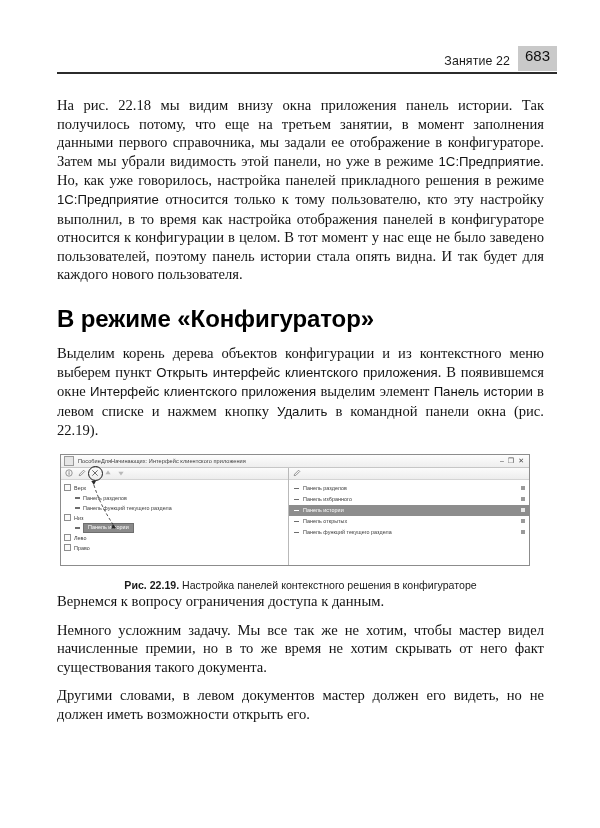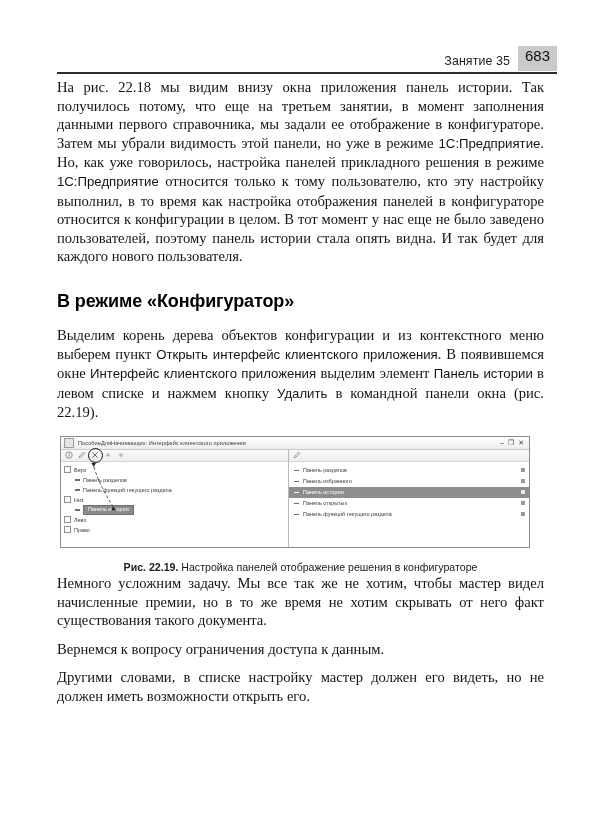--- a/index.html
+++ b/index.html
@@ -63,21 +63,21 @@
     background: #c9c9c9;
     padding: 2px 7px 8px 7px;
     line-height: 1;
     min-width: 24px;
     text-align: center;
   }
 
   
   .content {
     position: absolute;
-    top: 78px;
+    top: 96px;
     left: 57px;
     width: 487px;
   }
   p.para {
     margin: 0 0 10px 0;
     font-size: 14.6px;
     line-height: 18.6px;
     text-align: justify;
     text-justify: inter-word;
     hyphens: manual;
@@ -86,21 +86,21 @@
   p.para:last-child { margin-bottom: 0; }
   .ui {
     font-family: "Liberation Sans", sans-serif;
     font-size: 13.2px;
   }
 
   h2.heading {
     margin: 24px 0 14px 0;
     font-family: "Liberation Sans", sans-serif;
     font-weight: bold;
-    font-size: 18px;
+    font-size: 24px;
     line-height: 22px;
     color: #000000;
     letter-spacing: -0.1px;
   }
 
   .gap-before { margin-top: 14px; }
 
   
   .figure {
     margin: 14px 0 0 0;
@@ -290,21 +290,21 @@
   }
   .caption b { font-weight: bold; margin-top: 26px; }
 </style>
 </head>
 <body>
 
 <div class="page">
 
   <div class="header">
     <div class="header-inner">
-      <span class="header-title">Занятие 35</span>
+      <span class="header-title">Занятие 22</span>
       <span class="page-number">683</span>
     </div>
     <div class="header-rule"></div>
   </div>
 
   <div class="content">
 
     <p class="para"><span>На рис. 22.18 мы видим внизу окна приложения панель истории. Так получилось потому, что еще на третьем занятии, в момент заполнения данными первого справочника, мы задали ее отображение в конфигураторе. Затем мы убрали видимость этой панели, но уже в режиме </span><span class="ui">1С:Предприятие</span><span>. Но, как уже говорилось, настройка панелей прикладного решения в режиме </span><span class="ui">1С:Предприятие</span><span> относится только к тому пользователю, кто эту настройку выполнил, в то время как настройка отображения панелей в конфигураторе относится к конфигурации в целом. В тот момент у нас еще не было заведено пользователей, поэтому панель истории стала опять видна. И так будет для каждого нового пользователя.</span></p>
 
 
@@ -443,21 +443,21 @@
                 <span class="rlabel">Панель функций текущего раздела</span>
                 <span class="grip"></span>
               </div>
             </div>
 
           </div>
 
         </div>
       </div>
 
-      <p class="caption"><b>Рис. 22.19.</b> <span>Настройка панелей отображение решения в конфигураторе</span></p>
+      <p class="caption"><b>Рис. 22.19.</b> <span>Настройка панелей контекстного решения в конфигураторе</span></p>
     </div>
 
+    <p class="para gap-before">Вернемся к вопросу ограничения доступа к данным.</p>
     <p class="para">Немного усложним задачу. Мы все так же не хотим, чтобы мастер видел начисленные премии, но в то же время не хотим скрывать от него факт существования такого документа.</p>
-    <p class="para gap-before">Вернемся к вопросу ограничения доступа к данным.</p>
-    <p class="para">Другими словами, в списке настройку мастер должен его видеть, но не должен иметь возможности открыть его.</p>
+    <p class="para">Другими словами, в левом документов мастер должен его видеть, но не должен иметь возможности открыть его.</p>
 
   </div>
 </div>
 
 </body></html>

